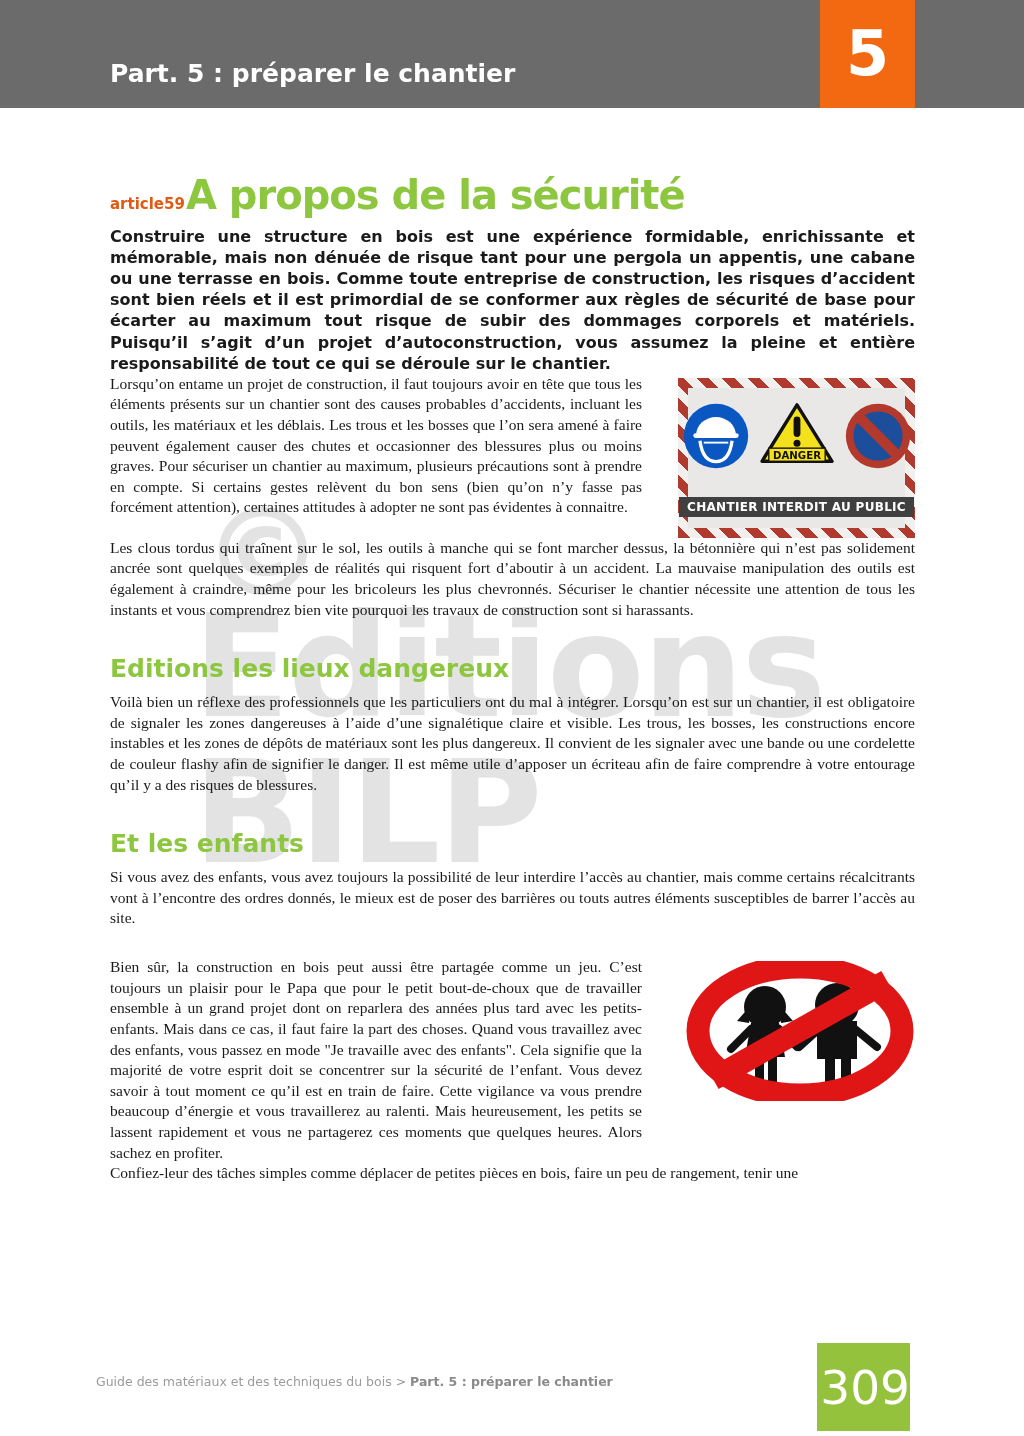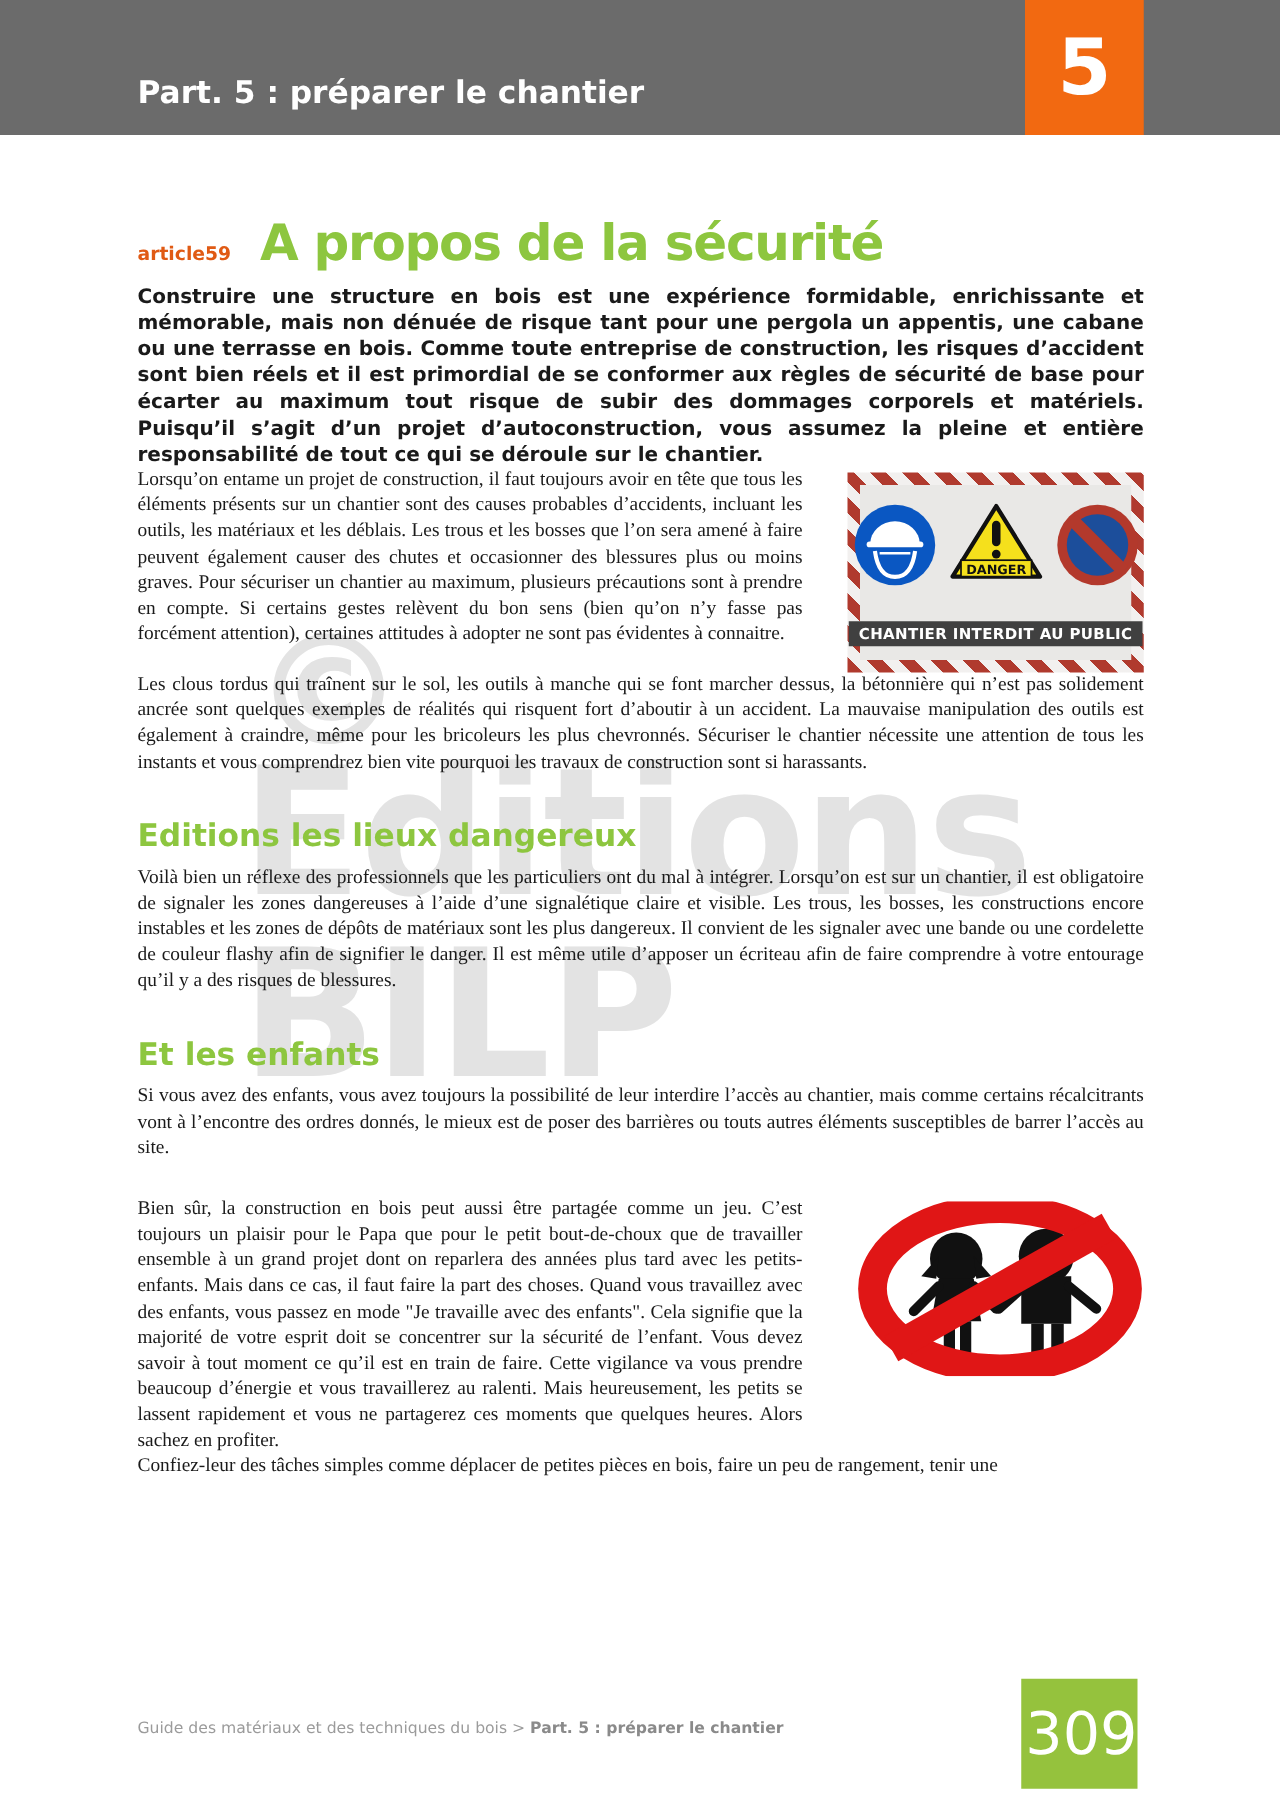--- a/index.html
+++ b/index.html
@@ -29,21 +29,21 @@
   }
   .chapter-box {
     position: absolute; left: 820px; top: 0; width: 95px; height: 108px;
     background: #f26911; display: flex; align-items: center; justify-content: center;
   }
   .chapter-box span { color: #ffffff; font-size: 62px; font-weight: bold; line-height: 1; }
 
   
   .main { padding: 0 109px 0 110px; }
 
-  .article-row { display: flex; align-items: baseline; gap: 23px; margin-top: 64px; }
+  .article-row { display: flex; align-items: baseline; gap: 1px; margin-top: 64px; }
   .article-tag { color: #e05a14; font-size: 15px; font-weight: bold; }
   .article-title { color: #8dc63f; font-size: 40px; font-weight: bold; letter-spacing: -1px; }
 
   .intro {
     margin-top: 8px; font-weight: bold; font-size: 16px; line-height: 1.32;
     text-align: justify;
   }
 
   h2.section-heading {
     color: #8dc63f; font-size: 25px; font-weight: bold; margin-top: 34px; margin-bottom: 9px;
@@ -68,21 +68,21 @@
     margin-top: 26px; background: #404040; color: #ffffff;
     font-size: 12px; font-weight: bold; letter-spacing: 0.3px;
     padding: 3px 8px; white-space: nowrap;
   }
 
   
   .sign-children { width: 230px; height: 140px; overflow: hidden; margin-top: 4px; }
 
   
   .footer-breadcrumb {
-    position: absolute; left: 110px; top: 1374px; z-index: 1;
+    position: absolute; left: 96px; top: 1374px; z-index: 1;
     font-size: 12.5px; color: #9b9b9b;
   }
   .footer-breadcrumb b { color: #8a8a8a; }
   .page-number-box {
     position: absolute; left: 817px; top: 1343px; width: 93px; height: 88px;
     background: #95c23d; z-index: 1;
     display: flex; align-items: center; justify-content: flex-end;
   }
   .page-number-box span { color: #ffffff; font-size: 47px; line-height: 1; }
 </style>

